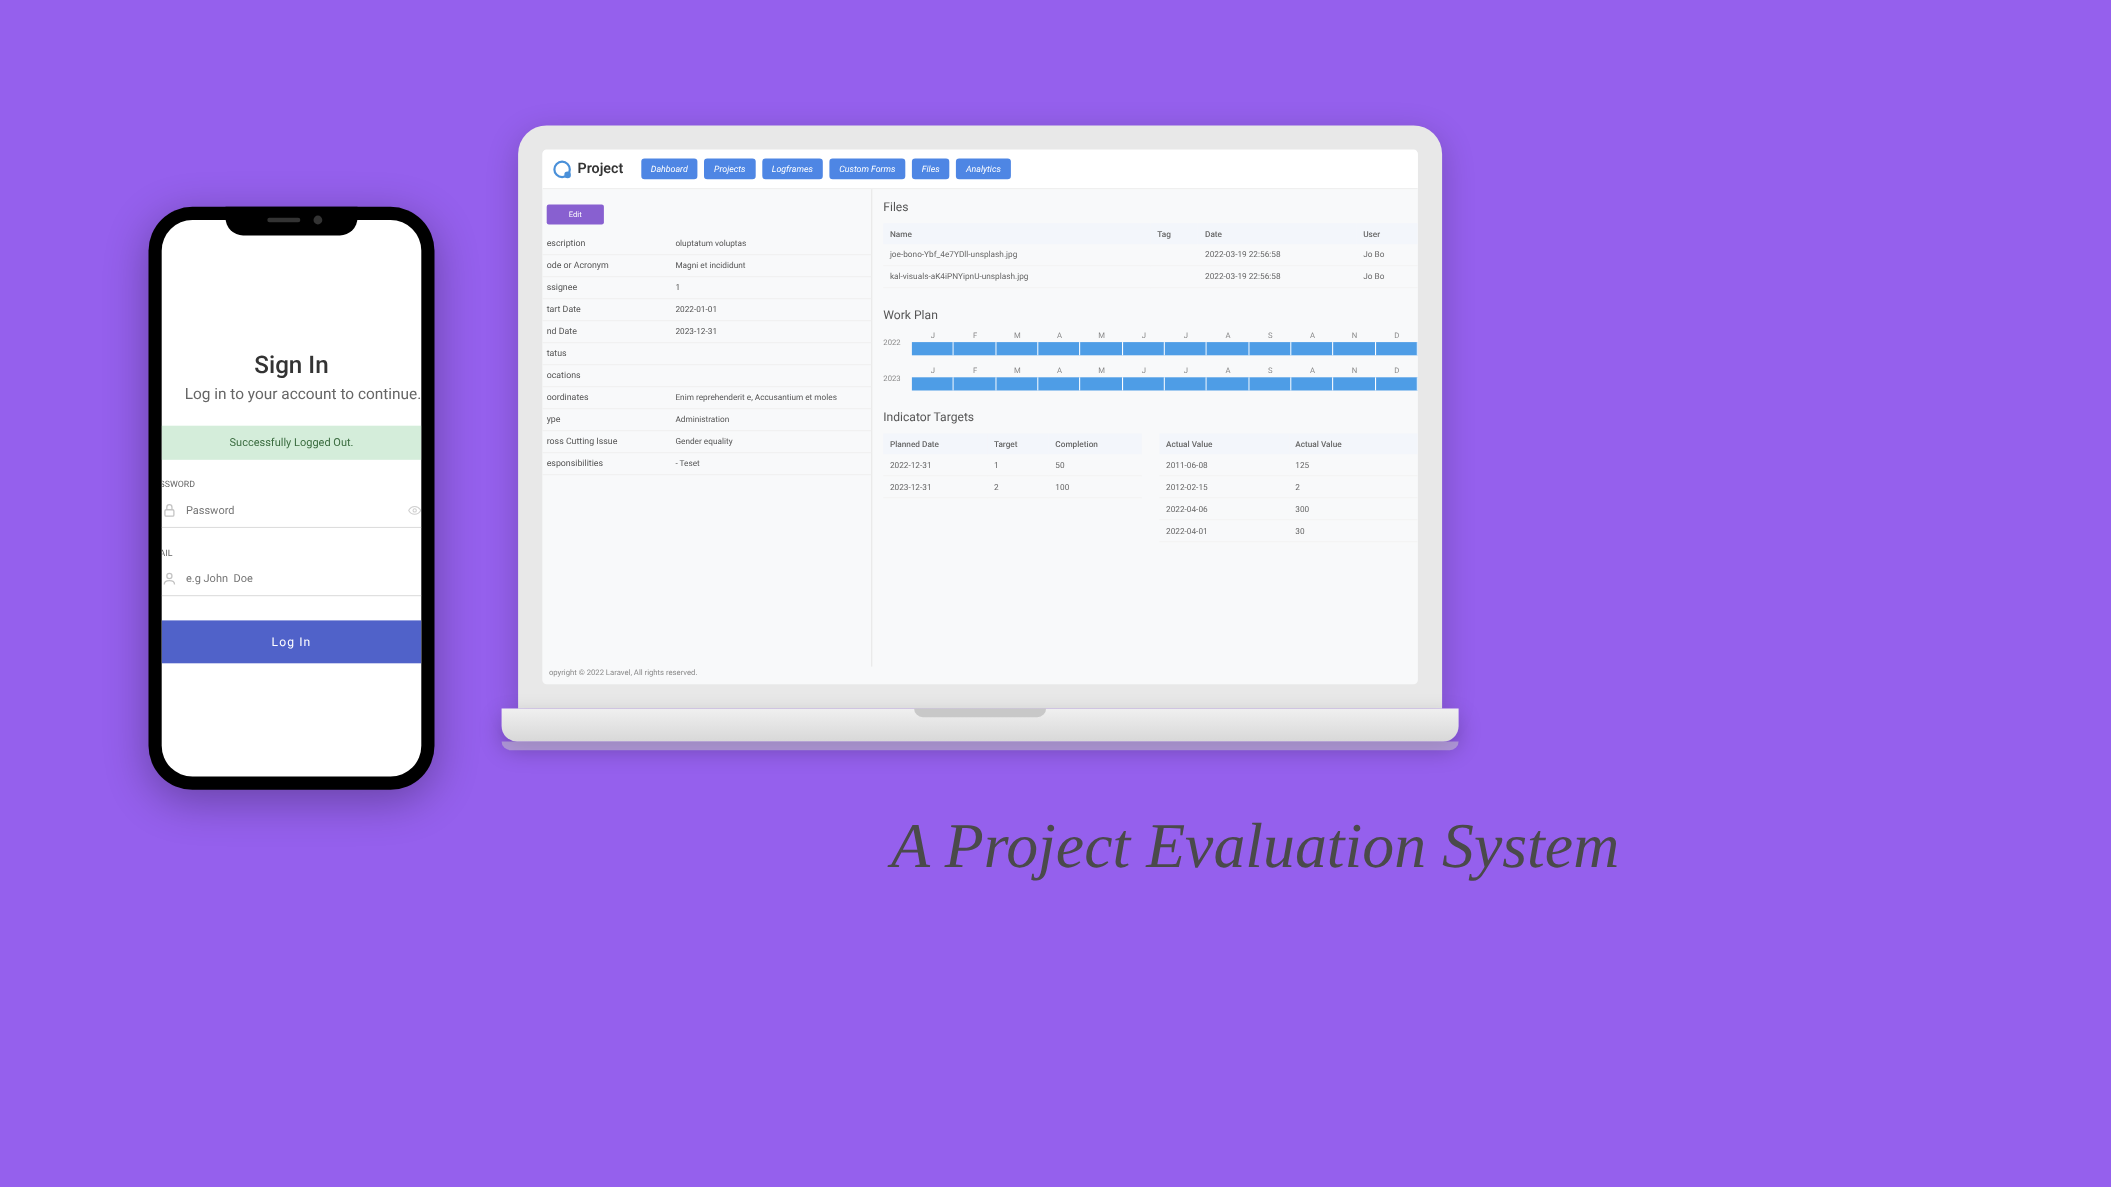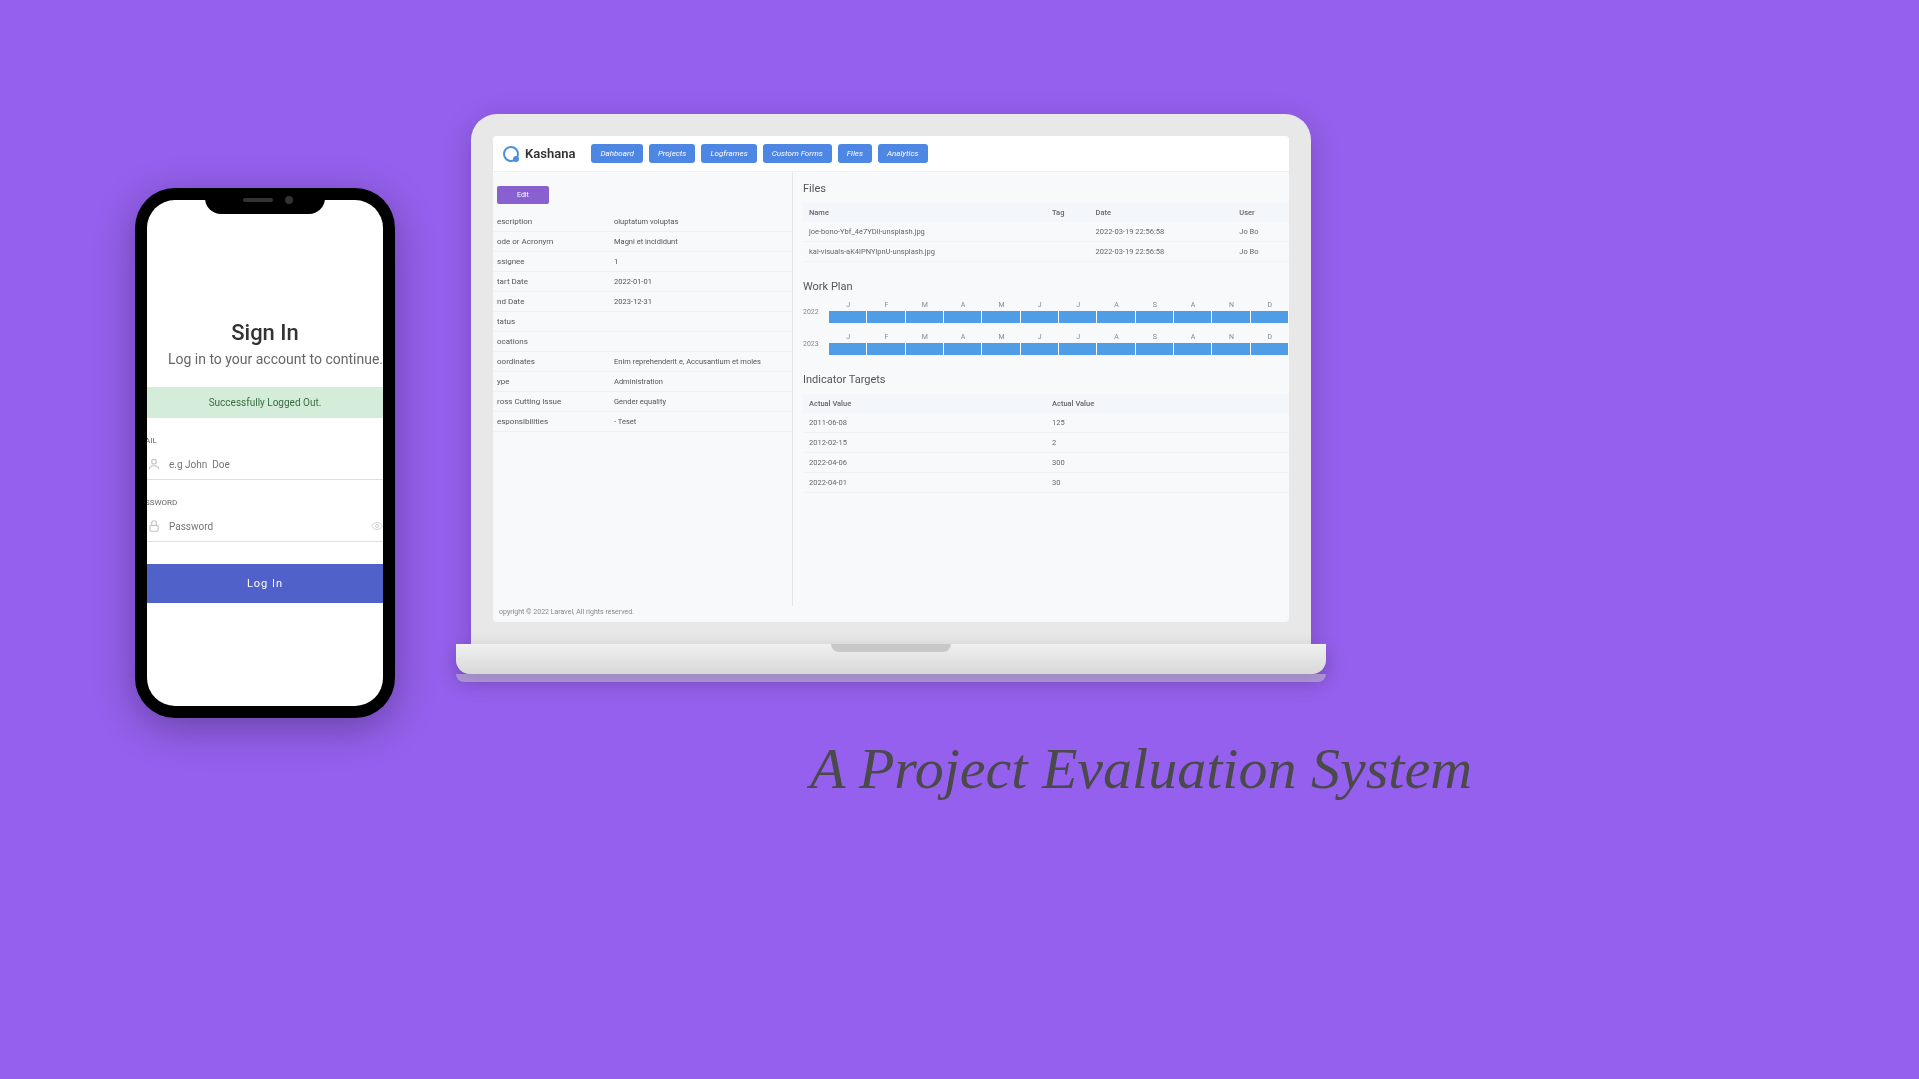--- a/index.html
+++ b/index.html
@@ -78,57 +78,57 @@
 
 <div class="phone-frame">
   <div class="phone-notch"></div>
   <div class="phone-screen">
     <div class="phone-content">
       <div class="signin-title">Sign In</div>
       <div class="signin-sub">Log in to your account to continue.</div>
       <div class="success-banner">Successfully Logged Out.</div>
 
       <div class="form-section">
-        <div class="form-label">AIL</div>
-        <div class="input-row">
-          <svg class="input-icon" viewBox="0 0 24 24" fill="none" stroke="#888" stroke-width="2">
-              <circle cx="12" cy="8" r="4"></circle>
-              <path d="M4 21c0-4 4-6 8-6s8 2 8 6"></path>
-            </svg>
-          <input class="input-field" placeholder="e.g John  Doe" style="">
-        </div>
-      </div>
-
-      <div class="form-section">
         <div class="form-label">SSWORD</div>
         <div class="input-row">
           <svg class="input-icon" viewBox="0 0 24 24" fill="none" stroke="#888" stroke-width="2">
               <rect x="5" y="11" width="14" height="10" rx="2"></rect>
               <path d="M8 11V7a4 4 0 018 0v4"></path>
             </svg>
           <input type="password" class="input-field" placeholder="Password" style="">
           <svg class="eye-icon" viewBox="0 0 24 24" fill="none" stroke="#888" stroke-width="2">
               <path d="M1 12s4-7 11-7 11 7 11 7-4 7-11 7S1 12 1 12z"></path>
               <circle cx="12" cy="12" r="3"></circle>
             </svg>
         </div>
       </div>
 
+      <div class="form-section">
+        <div class="form-label">AIL</div>
+        <div class="input-row">
+          <svg class="input-icon" viewBox="0 0 24 24" fill="none" stroke="#888" stroke-width="2">
+              <circle cx="12" cy="8" r="4"></circle>
+              <path d="M4 21c0-4 4-6 8-6s8 2 8 6"></path>
+            </svg>
+          <input class="input-field" placeholder="e.g John  Doe" style="">
+        </div>
+      </div>
+
       <button class="login-btn">Log In</button>
     </div>
   </div>
 </div>
 
 <div class="laptop-frame">
   <div class="laptop-screen-bezel">
     <div class="laptop-screen">
 
       <div class="app-header">
         <div class="app-logo"></div>
-        <div class="app-name">Kashana</div>
+        <div class="app-name">Project</div>
         <button class="nav-tab">Dahboard</button>
         <button class="nav-tab">Projects</button>
         <button class="nav-tab">Logframes</button>
         <button class="nav-tab">Custom Forms</button>
         <button class="nav-tab">Files</button>
         <button class="nav-tab">Analytics</button>
       </div>
 
       <div class="app-body">
         <div class="left-panel">
@@ -281,20 +281,43 @@
           </div>
 
           <div class="targets">
             <div style="width:100%">
               <div class="section-title">Indicator Targets</div>
               <div style="display:flex; gap:16px;">
                 <div class="targets-col">
                   <table class="tgt-table">
                     <thead>
                         <tr>
+                      <th>Planned Date</th>
+                      <th>Target</th>
+                      <th>Completion</th>
+                    </tr>
+                      </thead>
+                    <tbody id="planned-tbody">
+                        <tr>
+                          <td>2022-12-31</td>
+                          <td>1</td>
+                          <td>50</td>
+                        </tr>
+                        <tr>
+                          <td>2023-12-31</td>
+                          <td>2</td>
+                          <td>100</td>
+                        </tr>
+                      </tbody>
+                  </table>
+                </div>
+                <div class="targets-col">
+                  <table class="tgt-table">
+                    <thead>
+                        <tr>
                       <th>Actual Value</th>
                       <th>Actual Value</th>
                     </tr>
                       </thead>
                     <tbody id="actual-tbody">
                         <tr>
                           <td>2011-06-08</td>
                           <td>125</td>
                         </tr>
                         <tr>

